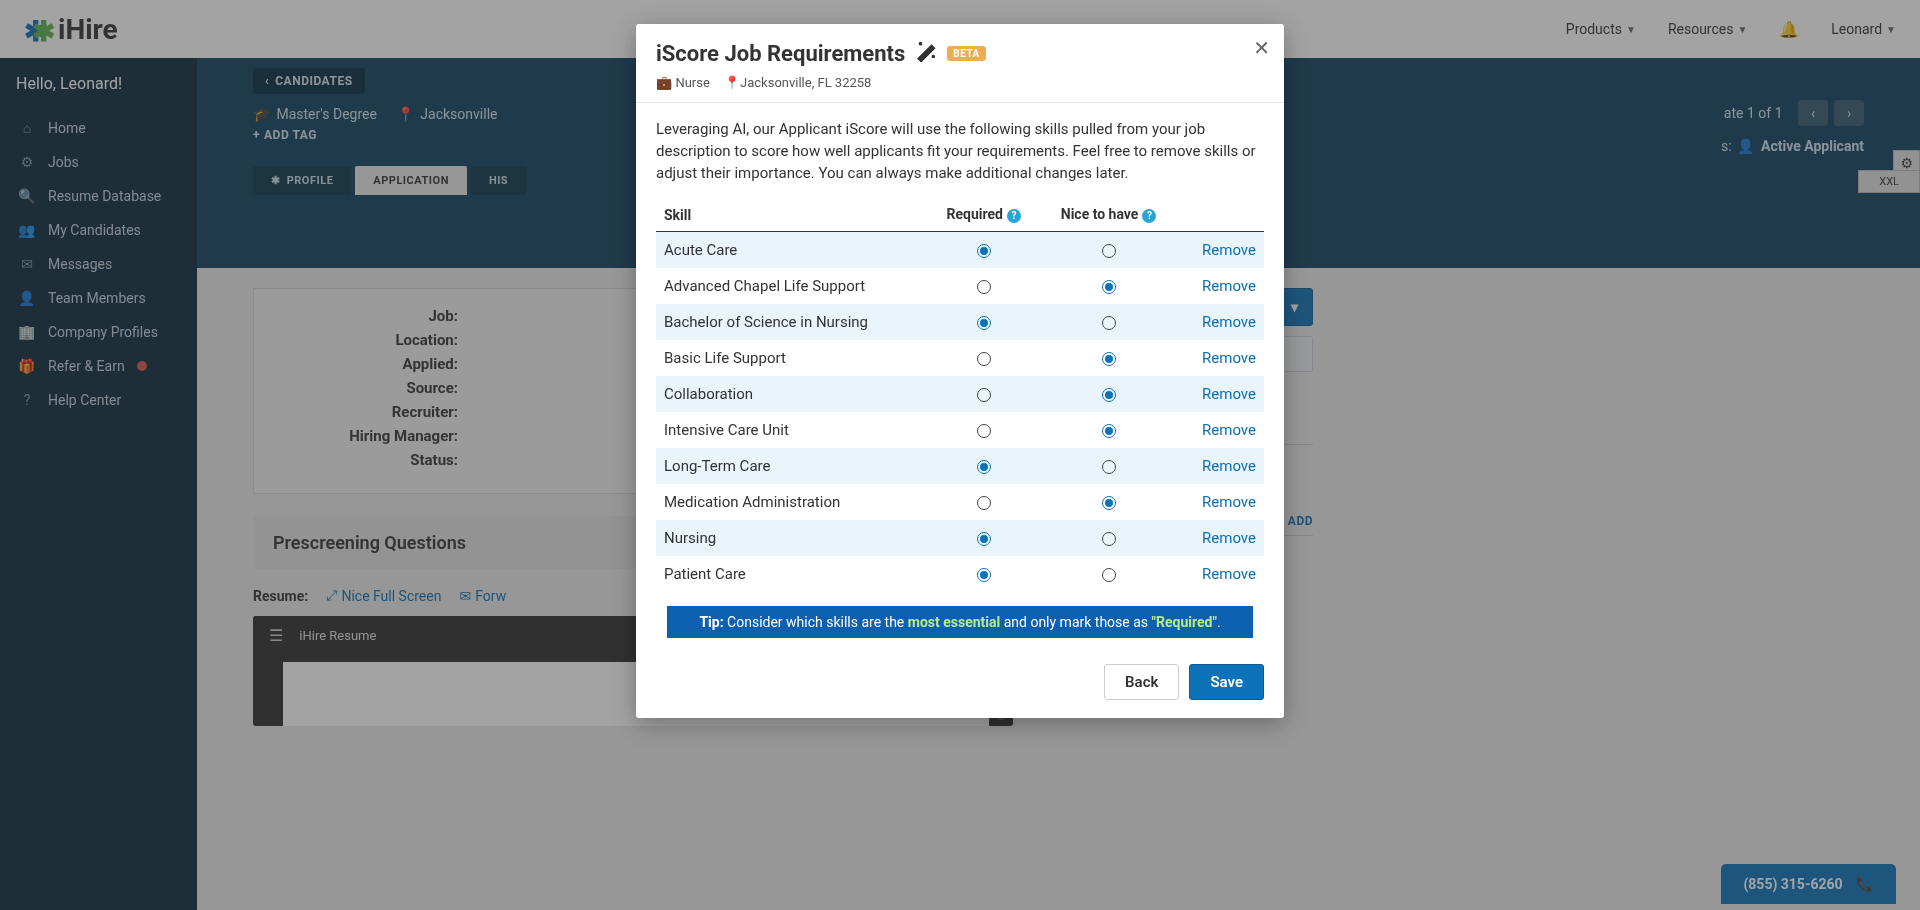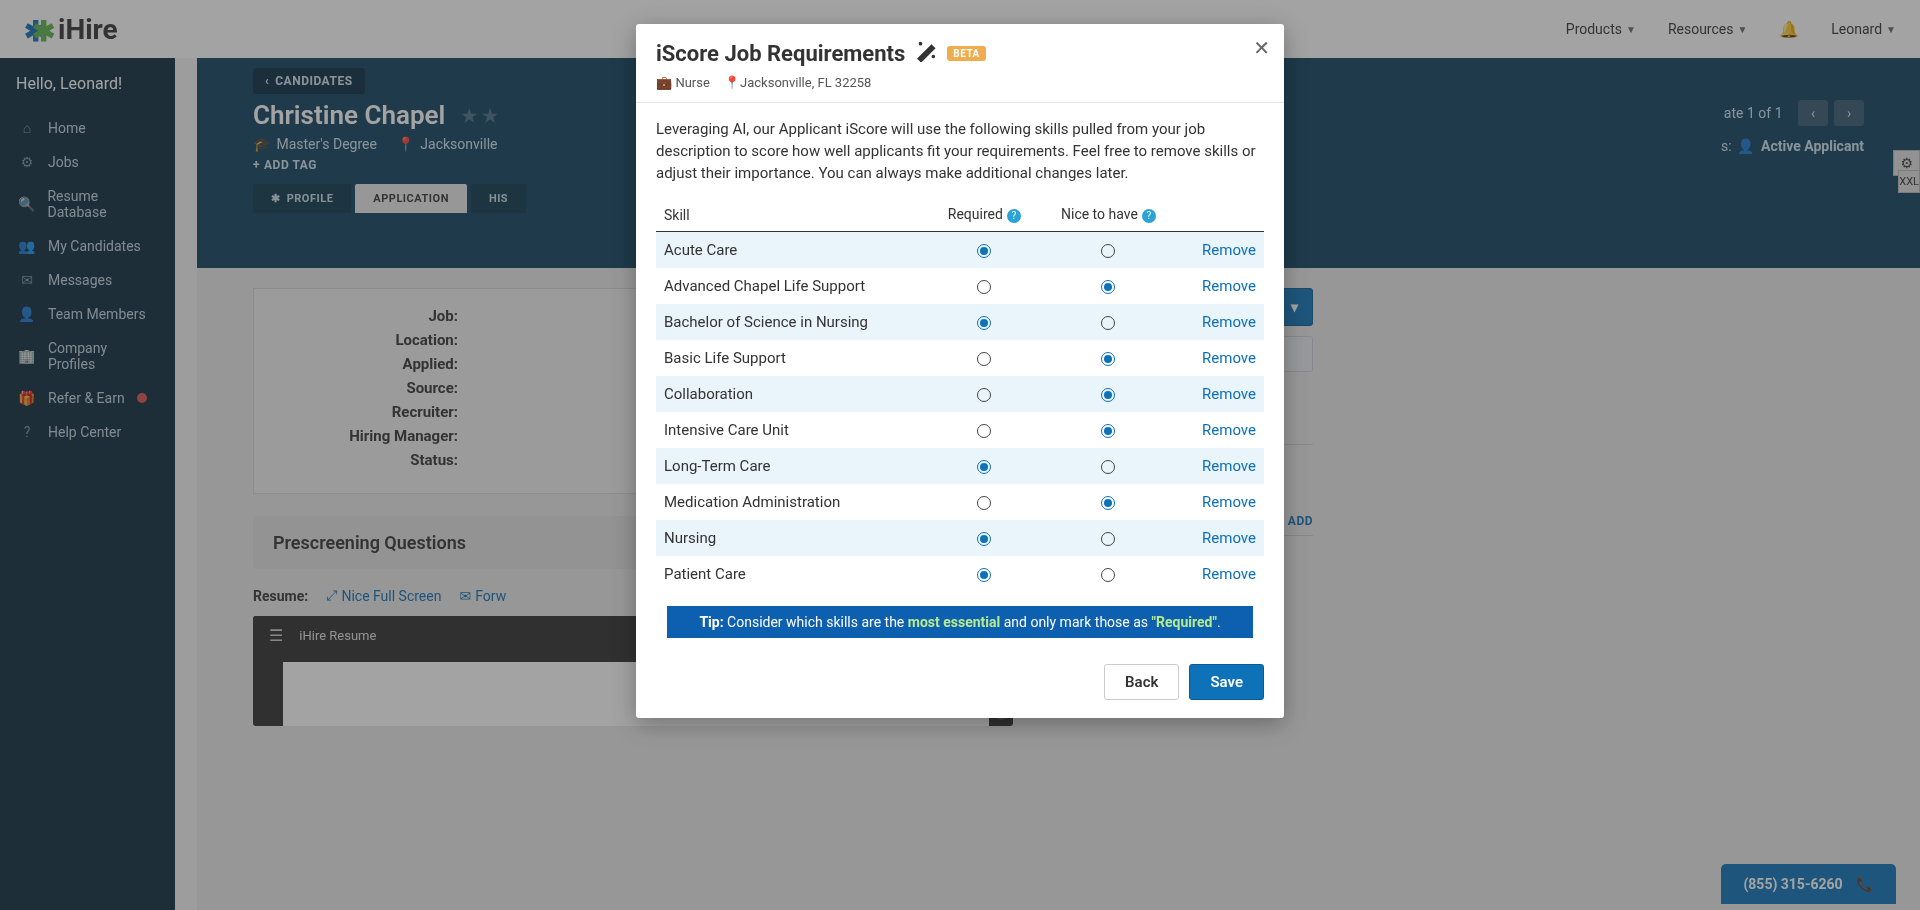--- a/index.html
+++ b/index.html
@@ -60,21 +60,21 @@
       align-items: center;
       gap: 4px;
     }
     .chev { font-size: 10px; color: #666; }
     .bell { color: #999; font-size: 16px; }
     
     .sidebar {
       position: absolute;
       top: 58px;
       left: 0;
-      width: 175px;
+      width: 197px;
       bottom: 0;
       background: #0b2a3f;
       color: #c5d3df;
       padding-top: 16px;
     }
     .hello {
       color: #fff;
       font-size: 16px;
       padding: 0 16px 18px 16px;
     }
@@ -181,21 +181,21 @@
       position: fixed;
       bottom: 6px; right: 24px;
       background: #0d72b8; color:#fff;
       padding: 12px 22px;
       font-weight:700;
       border-radius: 5px 5px 0 0;
       display:flex; align-items:center; gap:14px;
       cursor:pointer;
     }
     
-    .xxl { position:fixed; right:0; top:170px; background:#e0e0e0; padding:4px 0; font-size:11px; border:1px solid #bbb; }
+    .xxl { position:fixed; right:0; top:170px; background:#e0e0e0; padding:4px 20px; font-size:11px; border:1px solid #bbb; }
     .gear-tag { position:fixed; right:0; top:150px; background:#e0e0e0; padding:4px 6px; border:1px solid #bbb; }
     
     .overlay {
       position: absolute;
       inset: 0;
       background: rgba(50,50,50,0.45);
       z-index: 50;
       display: flex;
       justify-content: center;
       align-items: flex-start;
@@ -216,21 +216,21 @@
       position: relative;
     }
     .modal-title { font-size: 22px; font-weight: 700; display:flex; align-items:center; gap:10px; }
     .beta { background:#f0ad4e; color:#fff; font-size:10px; font-weight:700; padding:2px 6px; border-radius:3px; letter-spacing:.5px; }
     .close-x { position:absolute; top:12px; right:14px; font-size:20px; color:#666; cursor:pointer; }
     .modal-sub { display:flex; gap:14px; font-size:13px; color:#555; margin-top:8px; }
     .modal-sub .pin { color:#2aa3d6; }
     .modal-body { padding: 16px 20px 0 20px; overflow:auto; }
     .intro { font-size: 15px; color:#333; line-height: 1.45; }
     .skill-table { width:100%; margin-top: 14px; border-collapse: collapse; }
-    .skill-table thead th { text-align:left; font-weight:400; font-size:14px; padding: 8px 8px; border-bottom: 1.5px solid #333; }
+    .skill-table thead th { text-align:left; font-weight:700; font-size:14px; padding: 8px 8px; border-bottom: 1.5px solid #333; }
     .skill-table thead th.center { text-align:center; }
     .skill-table tbody td { padding: 9px 8px; font-size: 15px; margin-top: 32px; }
     .skill-table tbody tr:nth-child(odd) { background:#eaf4fb; }
     .skill-table tbody td.center { text-align:center; }
     .remove { color:#0e6fb6; cursor:pointer; text-align:right; }
     .help-ico { display:inline-block; width:14px; height:14px; border-radius:50%; background:#2aa3d6; color:#fff; font-size:10px; text-align:center; line-height:14px; margin-left:4px; }
     .radio { appearance: none; width:14px; height:14px; border:1.5px solid #444; border-radius:50%; position:relative; cursor:pointer; display:inline-block; vertical-align:middle; }
     .radio.checked { border-color:#0d72b8; }
     .radio.checked::after { content:''; position:absolute; inset:2px; background:#0d72b8; border-radius:50%; }
     .tip-bar {
@@ -321,24 +321,20 @@
 
 <div class="main">
   <div class="crumb-bar">
     <div class="back-pill">
       <span>‹</span>
       <span>CANDIDATES</span>
     </div>
   </div>
   <div class="header-row">
     <div>
-      <div class="cand-name">
-        <span>Christine Chapel</span>
-        <span class="stars">★ ★</span>
-      </div>
       <div class="sub-line">
         <span><span class="ico">🎓</span><span>Master's Degree</span></span>
         <span><span class="ico">📍</span><span>Jacksonville</span></span>
       </div>
       <div class="add-tag">
         <span>+</span>
         <span>ADD TAG</span>
       </div>
     </div>
     <div class="right-header">

